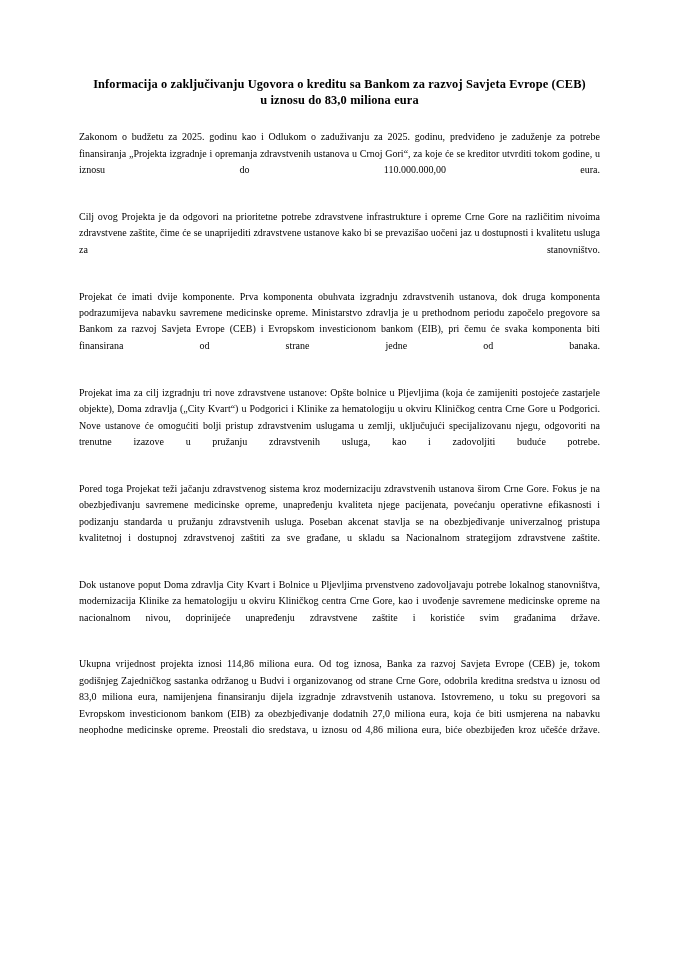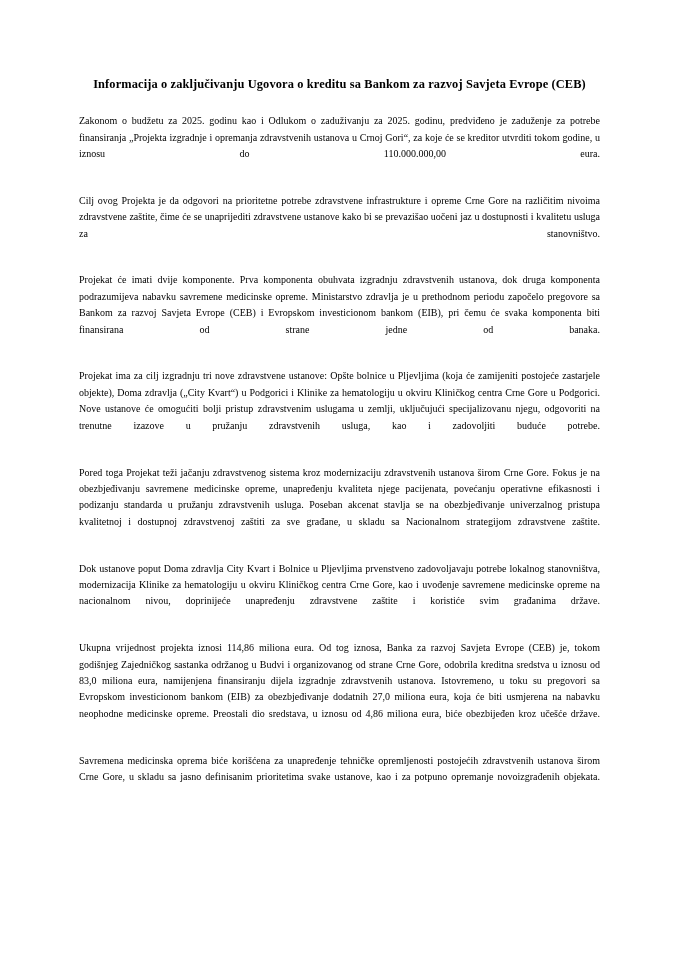--- a/index.html
+++ b/index.html
@@ -49,20 +49,21 @@
     width: 100%;
   }
 </style>
 </head>
 <body>
 
 <div class="page">
 
   <h1 class="doc-title">
     <span class="tline">Informacija o zaključivanju Ugovora o kreditu sa Bankom za razvoj Savjeta Evrope (CEB)</span>
+    <span class="tline">u iznosu do 83,0 miliona eura</span>
   </h1>
 
   <p class="para">Zakonom o budžetu za 2025. godinu kao i Odlukom o zaduživanju za 2025. godinu, predviđeno je zaduženje za potrebe finansiranja „Projekta izgradnje i opremanja zdravstvenih ustanova u Crnoj Gori“, za koje će se kreditor utvrditi tokom godine, u iznosu do 110.000.000,00 eura.</p>
 
   <p class="para">Cilj ovog Projekta je da odgovori na prioritetne potrebe zdravstvene infrastrukture i opreme Crne Gore na različitim nivoima zdravstvene zaštite, čime će se unaprijediti zdravstvene ustanove kako bi se prevazišao uočeni jaz u dostupnosti i kvalitetu usluga za stanovništvo.</p>
 
   <p class="para">
     <span>Projekat će imati </span><span class="b">dvije komponente</span><span>. Prva komponenta obuhvata izgradnju zdravstvenih ustanova, dok druga komponenta podrazumijeva nabavku savremene medicinske opreme. Ministarstvo zdravlja je u prethodnom periodu započelo pregovore sa </span><span class="b">Bankom za razvoj Savjeta Evrope (CEB) i Evropskom investicionom bankom (EIB)</span><span>, pri čemu će svaka komponenta biti finansirana od strane jedne od banaka.</span>
   </p>
 
@@ -71,15 +72,14 @@
   </p>
 
   <p class="para">Pored toga Projekat teži jačanju zdravstvenog sistema kroz modernizaciju zdravstvenih ustanova širom Crne Gore. Fokus je na obezbjeđivanju savremene medicinske opreme, unapređenju kvaliteta njege pacijenata, povećanju operativne efikasnosti i podizanju standarda u pružanju zdravstvenih usluga. Poseban akcenat stavlja se na obezbjeđivanje univerzalnog pristupa kvalitetnoj i dostupnoj zdravstvenoj zaštiti za sve građane, u skladu sa Nacionalnom strategijom zdravstvene zaštite.</p>
 
   <p class="para">Dok ustanove poput Doma zdravlja City Kvart i Bolnice u Pljevljima prvenstveno zadovoljavaju potrebe lokalnog stanovništva, modernizacija Klinike za hematologiju u okviru Kliničkog centra Crne Gore, kao i uvođenje savremene medicinske opreme na nacionalnom nivou, doprinijeće unapređenju zdravstvene zaštite i koristiće svim građanima države.</p>
 
   <p class="para">
     <span>Ukupna vrijednost projekta iznosi </span><span class="b">114,86 miliona eura</span><span>. Od tog iznosa, Banka za razvoj Savjeta Evrope (CEB) je, tokom godišnjeg Zajedničkog sastanka održanog u Budvi i organizovanog od strane Crne Gore, odobrila kreditna sredstva u iznosu od </span><span class="b">83,0 miliona eura</span><span>, namijenjena finansiranju dijela izgradnje zdravstvenih ustanova. Istovremeno, u toku su pregovori sa Evropskom investicionom bankom (EIB) za obezbjeđivanje dodatnih </span><span class="b">27,0 miliona eura</span><span>, koja će biti usmjerena na nabavku neophodne medicinske opreme. Preostali dio sredstava, u iznosu od </span><span class="b">4,86 miliona eura</span><span>, biće obezbijeđen kroz učešće države.</span>
   </p>
 
-  <p class="para">Savremena medicinska oprema biće korišćena za unapređenje tehničke opremljenosti postojećih zdravstvenih ustanova širom Crne Gore, u skladu sa jasno definisanim prioritetima svake ustanove, kao i za potpuno opremanje novoizgrađenih objekata.</p>
 
 </div>
 
 </body></html>

